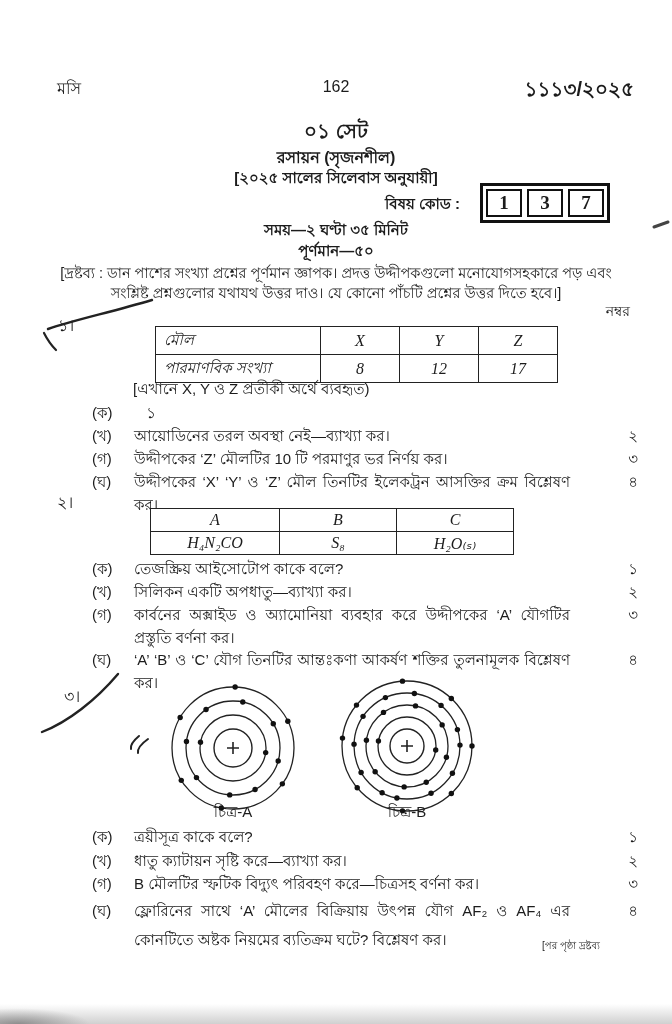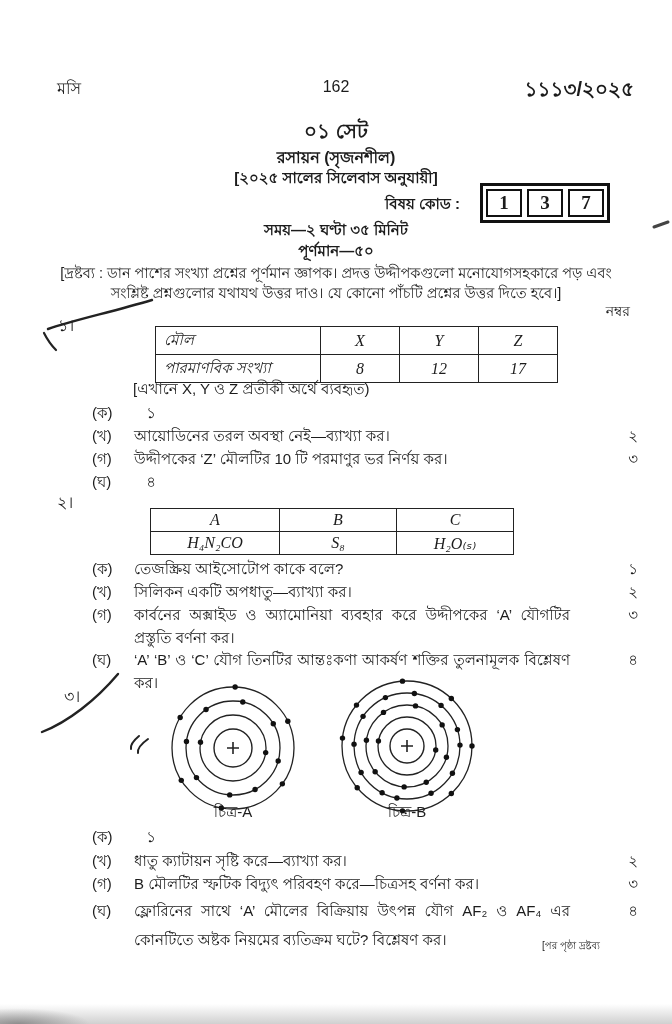--- a/index.html
+++ b/index.html
@@ -86,20 +86,21 @@
   <span class="qtext">আয়োডিনের তরল অবস্থা নেই—ব্যাখ্যা কর।</span>
   <span class="qmark">২</span>
 </div>
 <div class="qrow" style="top:448px;">
   <span class="qlabel">(গ)</span>
   <span class="qtext">উদ্দীপকের ‘Z’ মৌলটির 10 টি পরমাণুর ভর নির্ণয় কর।</span>
   <span class="qmark">৩</span>
 </div>
 <div class="qrow" style="top:471px;">
   <span class="qlabel">(ঘ)</span>
+  <span class="qtext">উদ্দীপকের ‘X’ ‘Y’ ও ‘Z’ মৌল তিনটির ইলেকট্রন আসক্তির ক্রম বিশ্লেষণ কর।</span>
   <span class="qmark">৪</span>
 </div>
 
 <div class="abs qnum" style="left:57px;top:490px;">২।</div>
 
 <table class="qt abs" style="left:150px;top:508px;">
   <tbody>
       <tr>
     <td class="lat" style="width:112px;">A</td>
     <td class="lat" style="width:100px;">B</td>
@@ -199,20 +200,21 @@
       <circle cx="65" cy="-1.592040838891559e-14" r="2.7" fill="#111"></circle>
       <circle cx="44.329893404062396" cy="47.537990605246094" r="2.7" fill="#111"></circle>
       <circle cx="-4.534170793368073" cy="64.84166326688857" r="2.7" fill="#111"></circle>
     </svg>
   </div>
 <div class="abs fig-label" style="left:163px;top:800px;width:140px;">চিত্র-A</div>
 <div class="abs fig-label" style="left:333px;top:800px;width:148px;">চিত্র-B</div>
 
 <div class="qrow" style="top:826px;">
   <span class="qlabel">(ক)</span>
+  <span class="qtext">ত্রয়ীসূত্র কাকে বলে?</span>
   <span class="qmark">১</span>
 </div>
 <div class="qrow" style="top:850px;">
   <span class="qlabel">(খ)</span>
   <span class="qtext">ধাতু ক্যাটায়ন সৃষ্টি করে—ব্যাখ্যা কর।</span>
   <span class="qmark">২</span>
 </div>
 <div class="qrow" style="top:873px;">
   <span class="qlabel">(গ)</span>
   <span class="qtext">B মৌলটির স্ফটিক বিদ্যুৎ পরিবহণ করে—চিত্রসহ বর্ণনা কর।</span>

